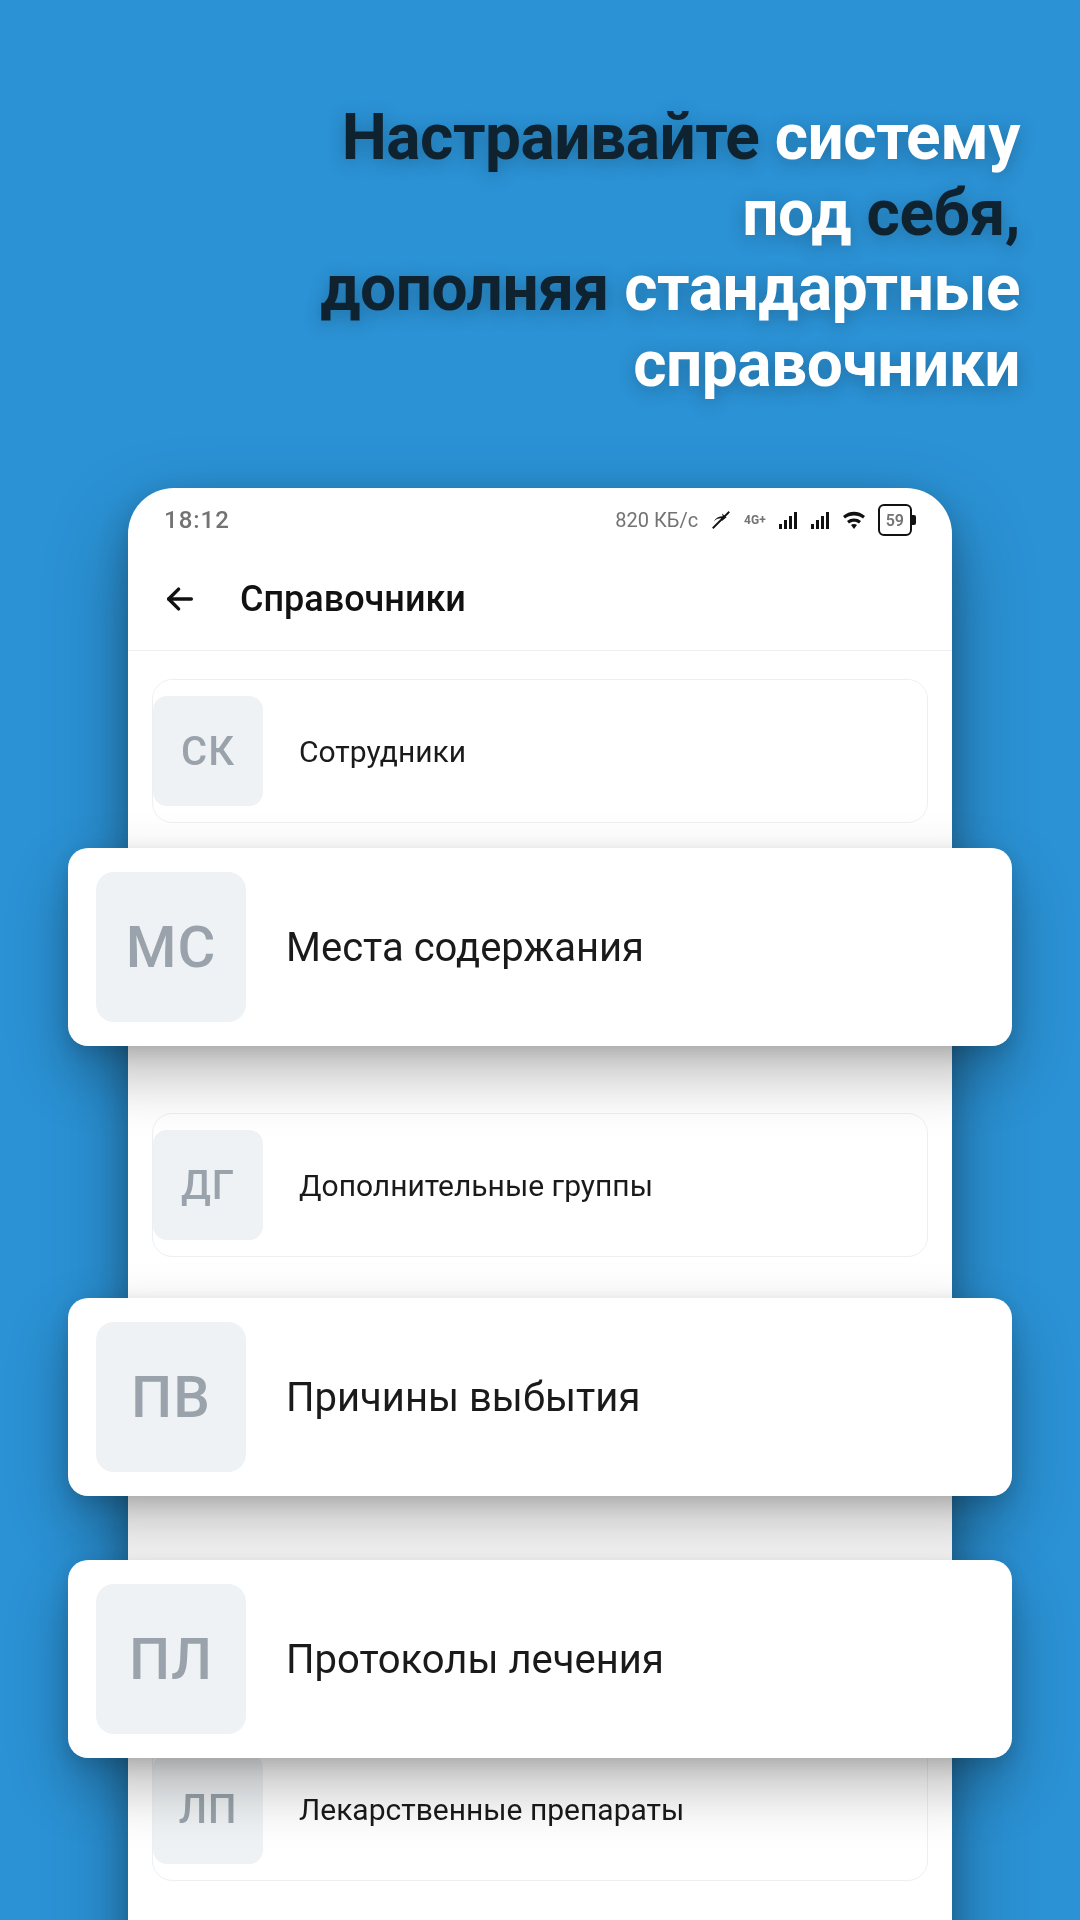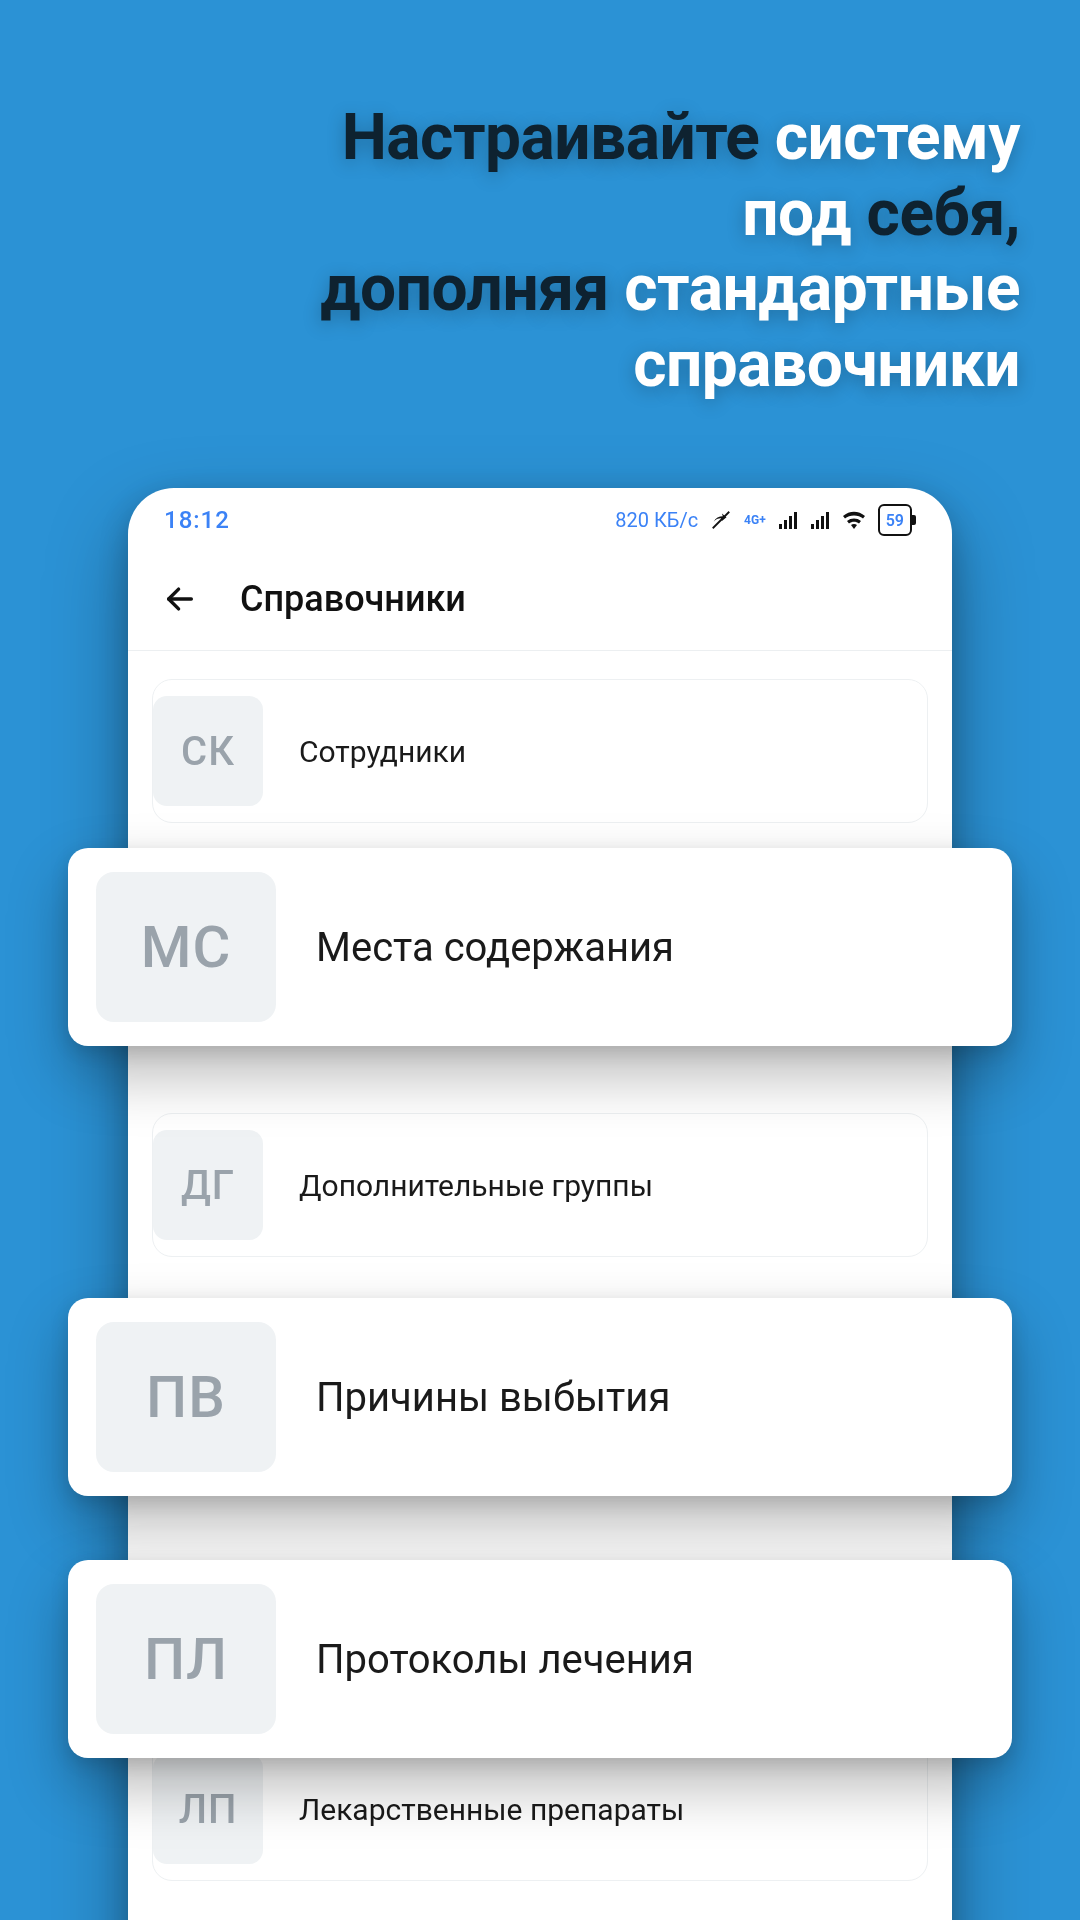--- a/index.html
+++ b/index.html
@@ -40,21 +40,21 @@
   }
 
   
   .statusbar {
     display: flex;
     align-items: center;
     justify-content: space-between;
     height: 64px;
     padding: 0 36px;
     font-size: 24px;
-    color: #3b82f6;
+    color: #737373;
   }
   .statusbar .left { font-weight: 500; letter-spacing: 1px; }
   .statusbar .right { display: flex; align-items: center; gap: 12px; font-size: 20px; }
   .statusbar .spd { letter-spacing: 0; }
   .statusbar svg { display: block; }
   .battbox {
     display: flex; align-items: center; gap: 2px;
     border: 2px solid #111; border-radius: 6px;
     padding: 12px 6px; height: 32px; font-size: 16px; font-weight:600;
   }
@@ -115,21 +115,21 @@
     width: 944px;
     background: #fff;
     border-radius: 20px;
     box-shadow: 0 28px 60px rgba(0,0,0,0.28), 0 6px 18px rgba(0,0,0,0.12);
     display: flex;
     align-items: center;
     gap: 40px;
     padding: 24px 28px;
   }
   .floatcard .avatar {
-    width: 180px;
+    width: 150px;
     height: 150px;
     font-size: 58px;
     border-radius: 18px;
   }
   .floatcard .label {
     font-size: 40px;
     color: #1a1a1a;
   }
 </style>
 </head>

